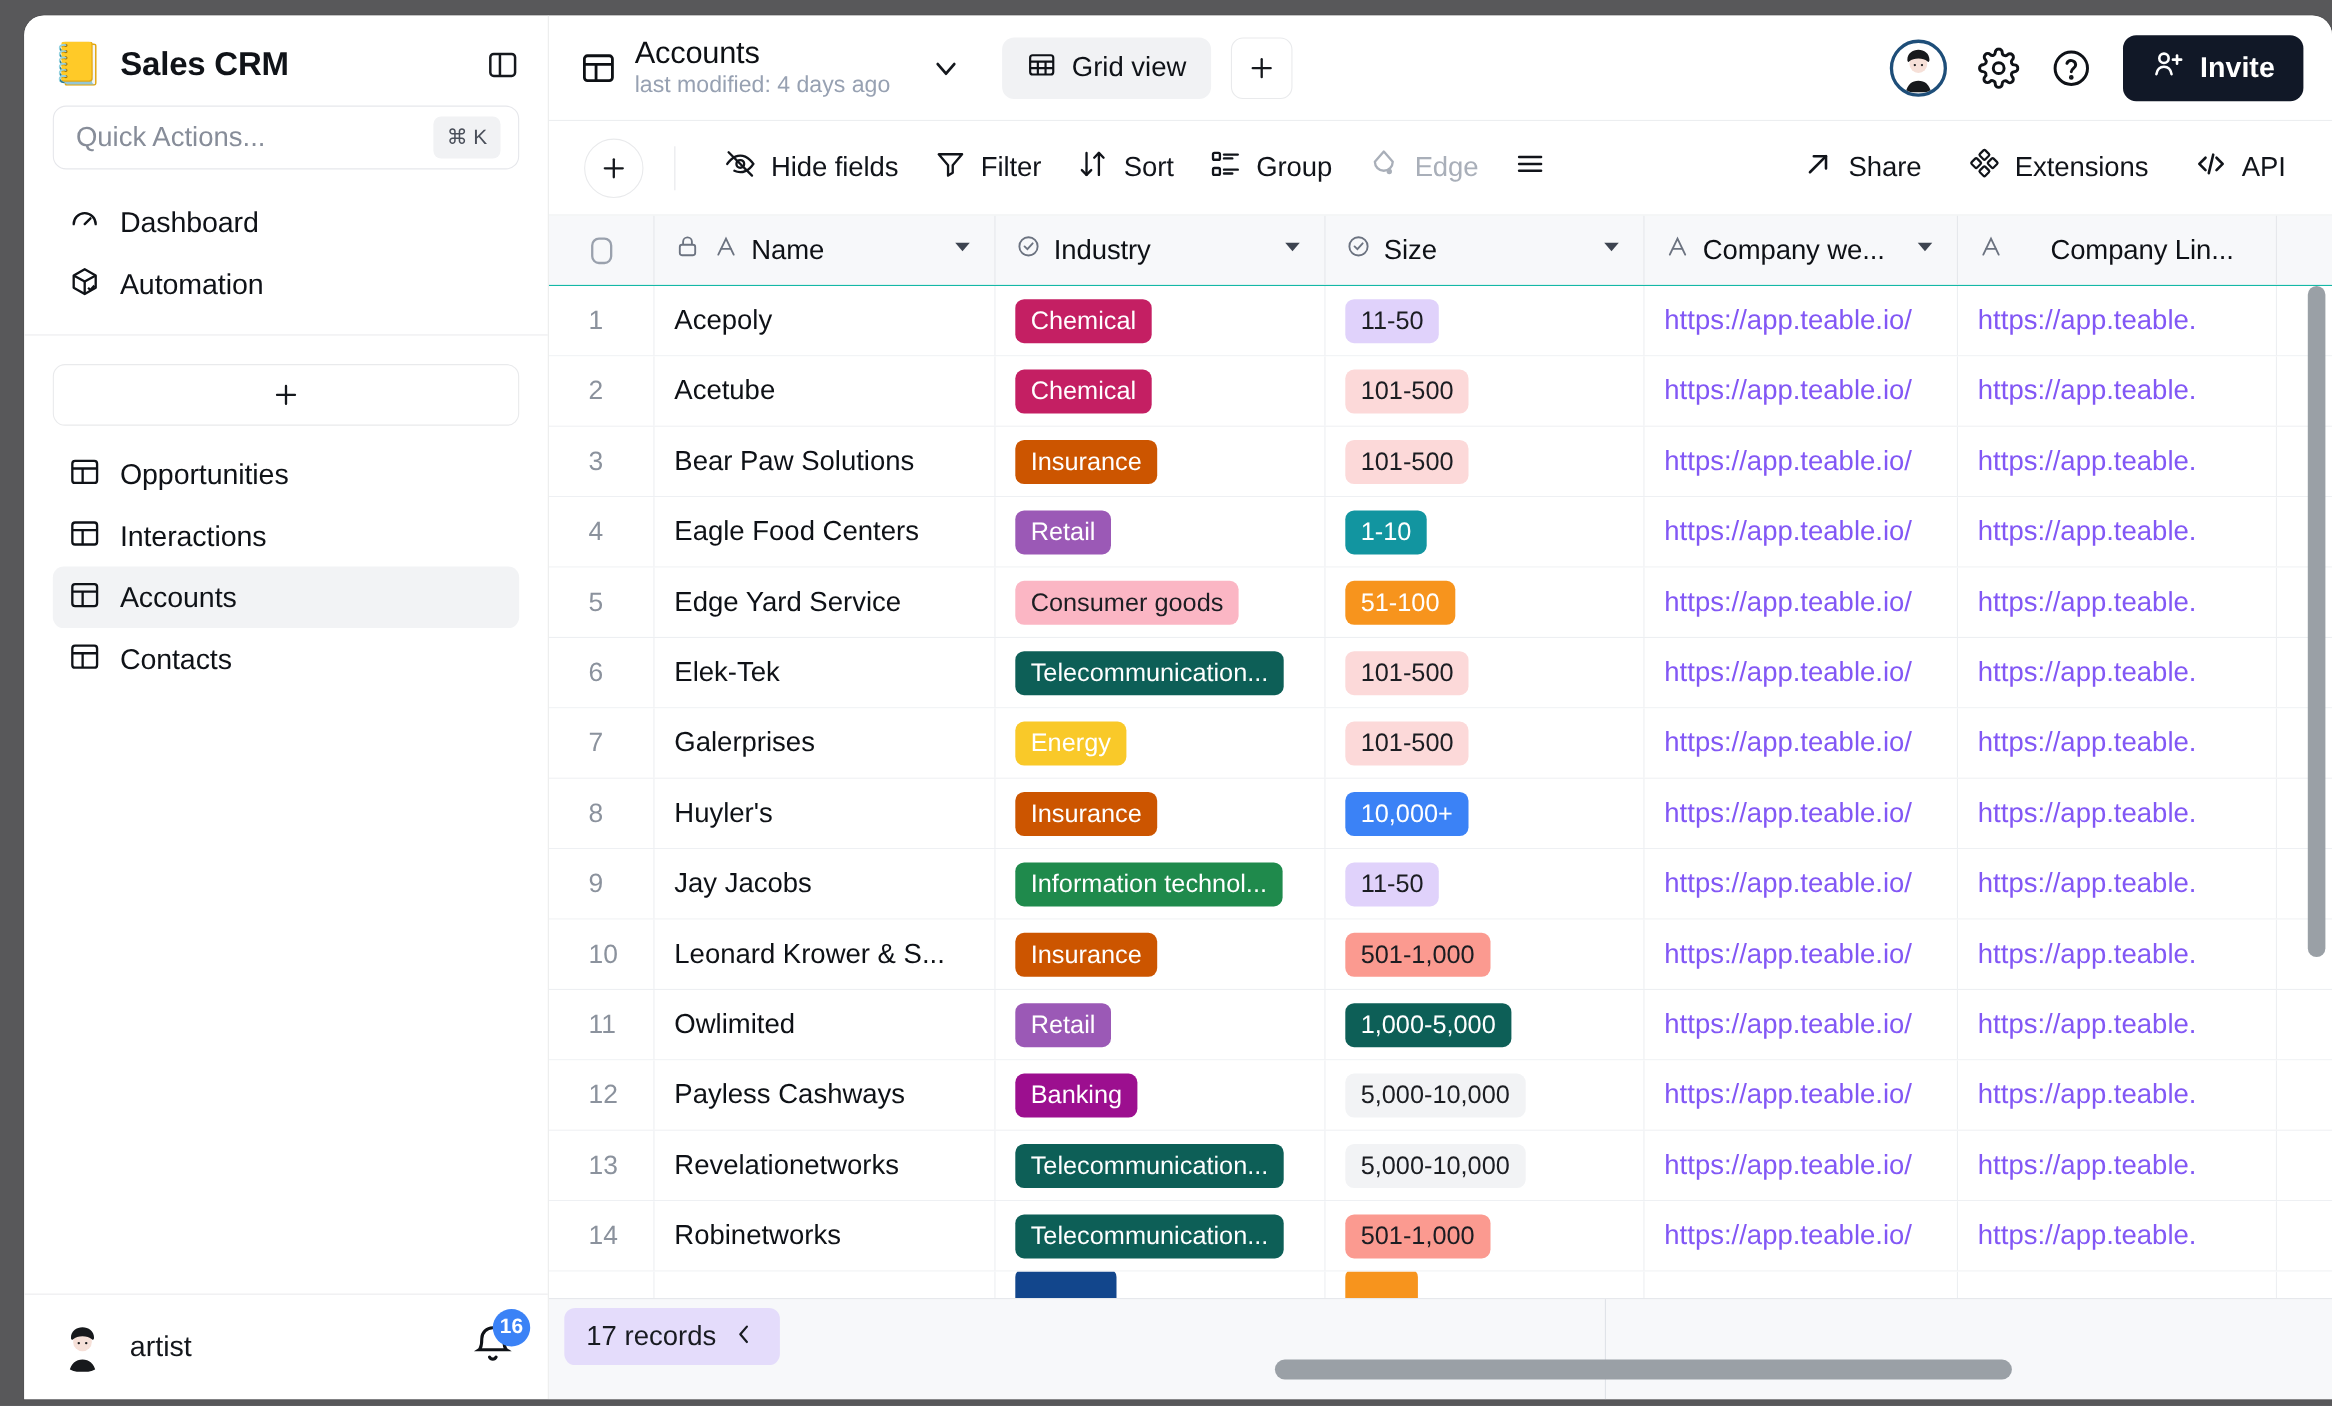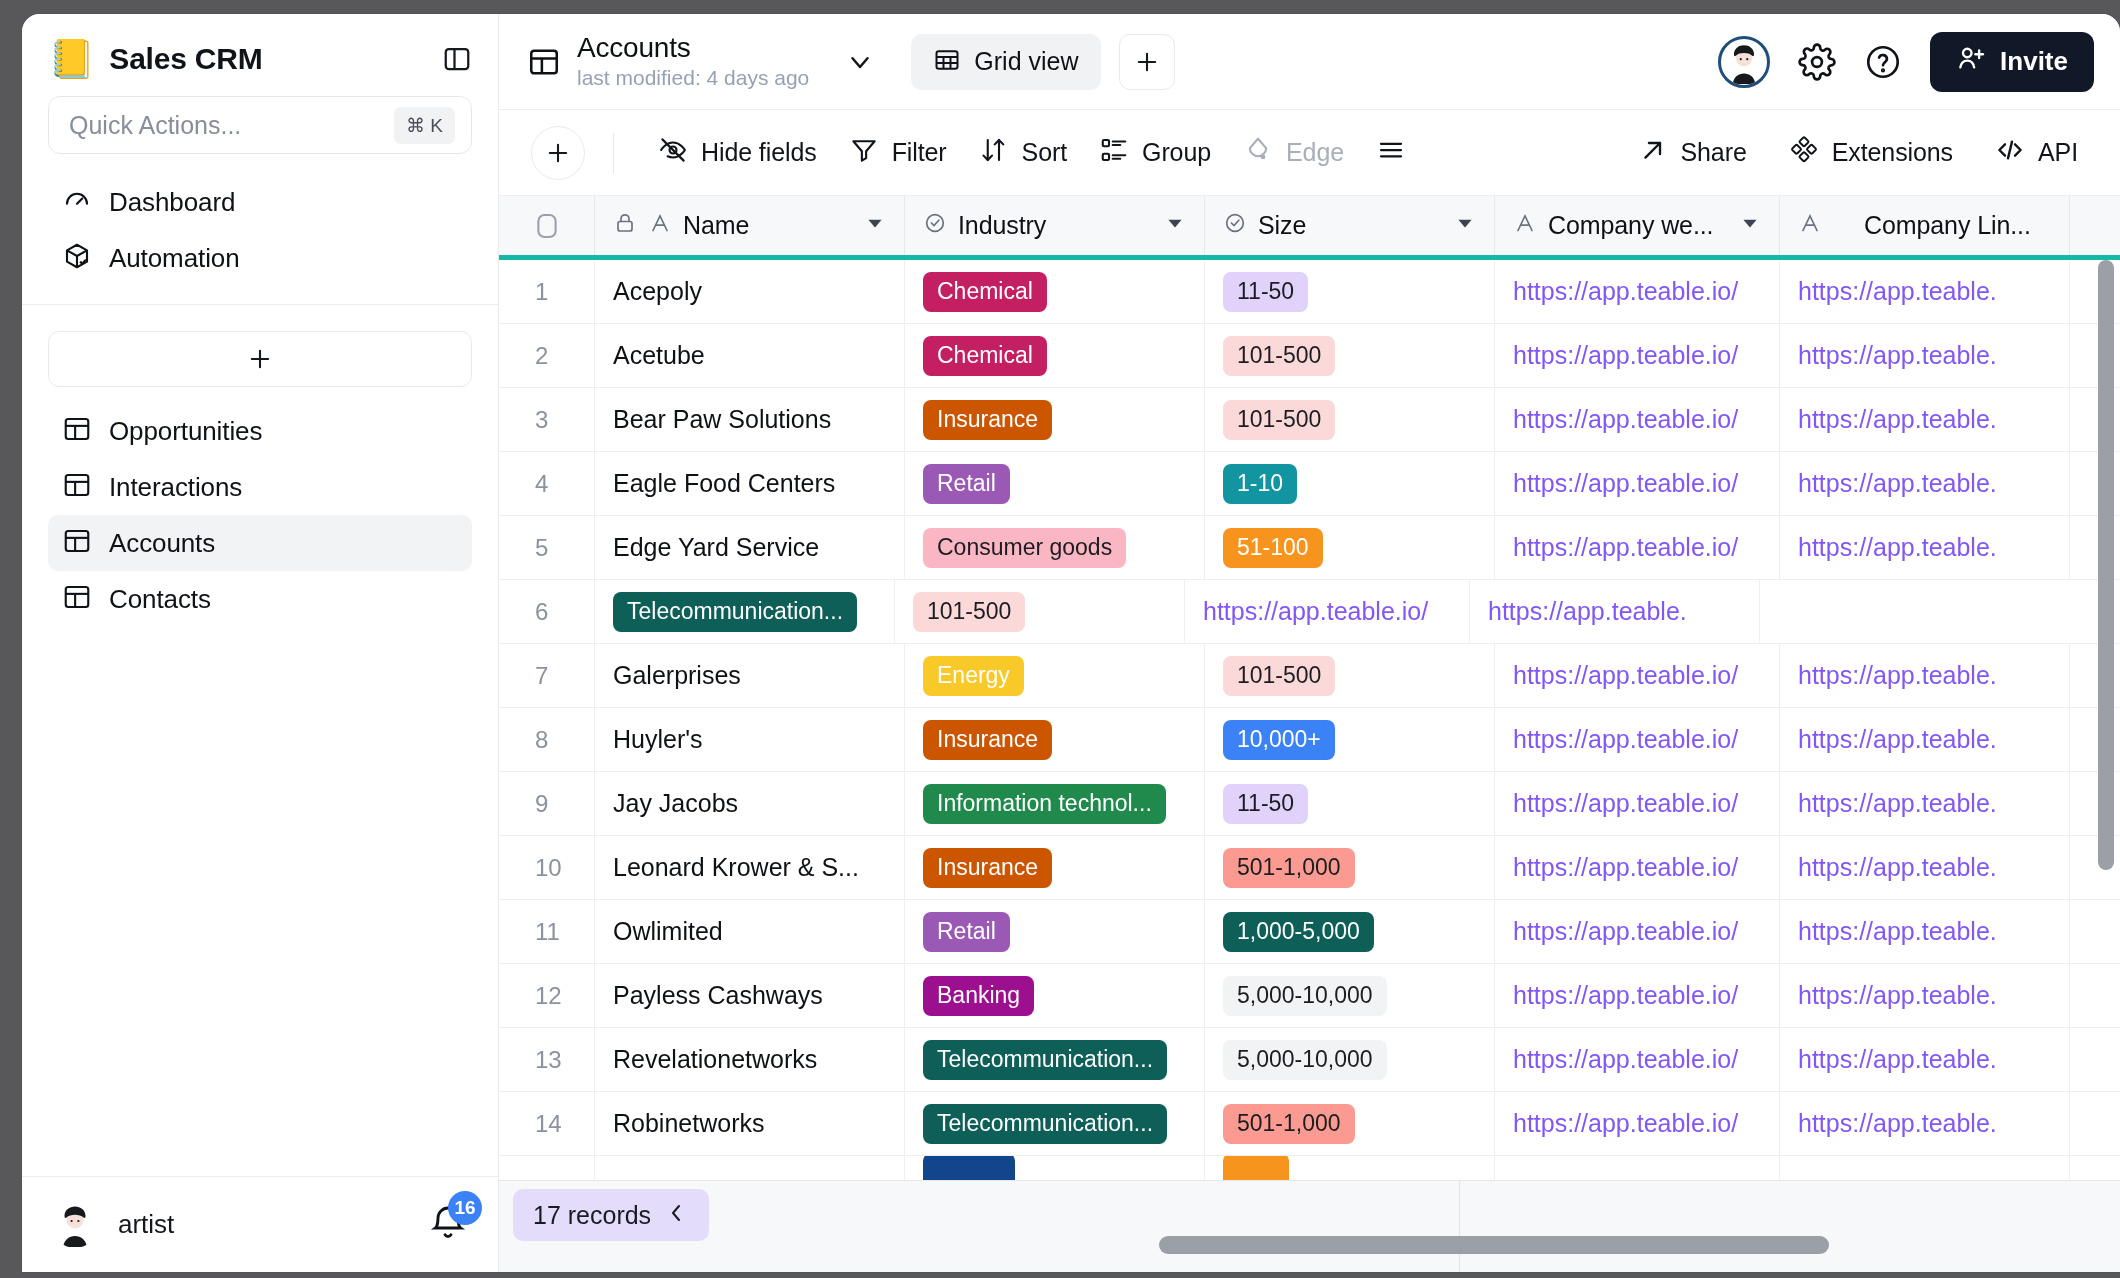--- a/index.html
+++ b/index.html
@@ -147,21 +147,21 @@
     padding: 9px 16px; border-radius: 9px; cursor: pointer;
     font-size: 25px; color: #11141a; letter-spacing: -0.1px;
   }
   .tb-item.dim { color: #a9afb9; }
   .tb-right { margin-left: auto; display: flex; align-items: center; gap: 10px; }
 
   
   .grid-wrap { flex: 1; position: relative; overflow: hidden; }
   .grid-head {
     display: flex; height: 64px; background: #f7f8fa;
-    border-bottom: 5px solid #14b8a6;
+    border-bottom: 1px solid #14b8a6;
   }
   .hcell {
     display: flex; align-items: center; gap: 11px;
     padding: 0 18px; border-right: 1px solid #e6e8ec;
     font-size: 25px; color: #0e1116; flex: 0 0 auto;
     letter-spacing: -0.1px;
   }
   .hcell .caret { margin-left: auto; }
   .c-check { flex: 0 0 96px; justify-content: center; padding: 0; }
   .c-name  { flex: 0 0 310px; }
@@ -660,20 +660,21 @@
               <span class="chip" style="background: rgb(251, 182, 196); color: rgb(27, 29, 34);">Consumer goods</span>
             </div>
             <div class="cell" style="flex: 0 0 290px;">
               <span class="chip" style="background: rgb(247, 148, 29); color: rgb(255, 255, 255);">51-100</span>
             </div>
             <div class="cell url" style="flex: 0 0 285px;">https://app.teable.io/</div>
             <div class="cell url" style="flex: 0 0 290px;">https://app.teable.</div>
           </div>
           <div class="row">
             <div class="cell idx c-check" style="flex: 0 0 96px;">6</div>
+            <div class="cell" style="flex: 0 0 310px;">Elek-Tek</div>
             <div class="cell" style="flex: 0 0 300px;">
               <span class="chip" style="background: rgb(13, 95, 87); color: rgb(255, 255, 255);">Telecommunication...</span>
             </div>
             <div class="cell" style="flex: 0 0 290px;">
               <span class="chip" style="background: rgb(252, 217, 217); color: rgb(27, 29, 34);">101-500</span>
             </div>
             <div class="cell url" style="flex: 0 0 285px;">https://app.teable.io/</div>
             <div class="cell url" style="flex: 0 0 290px;">https://app.teable.</div>
           </div>
           <div class="row">

